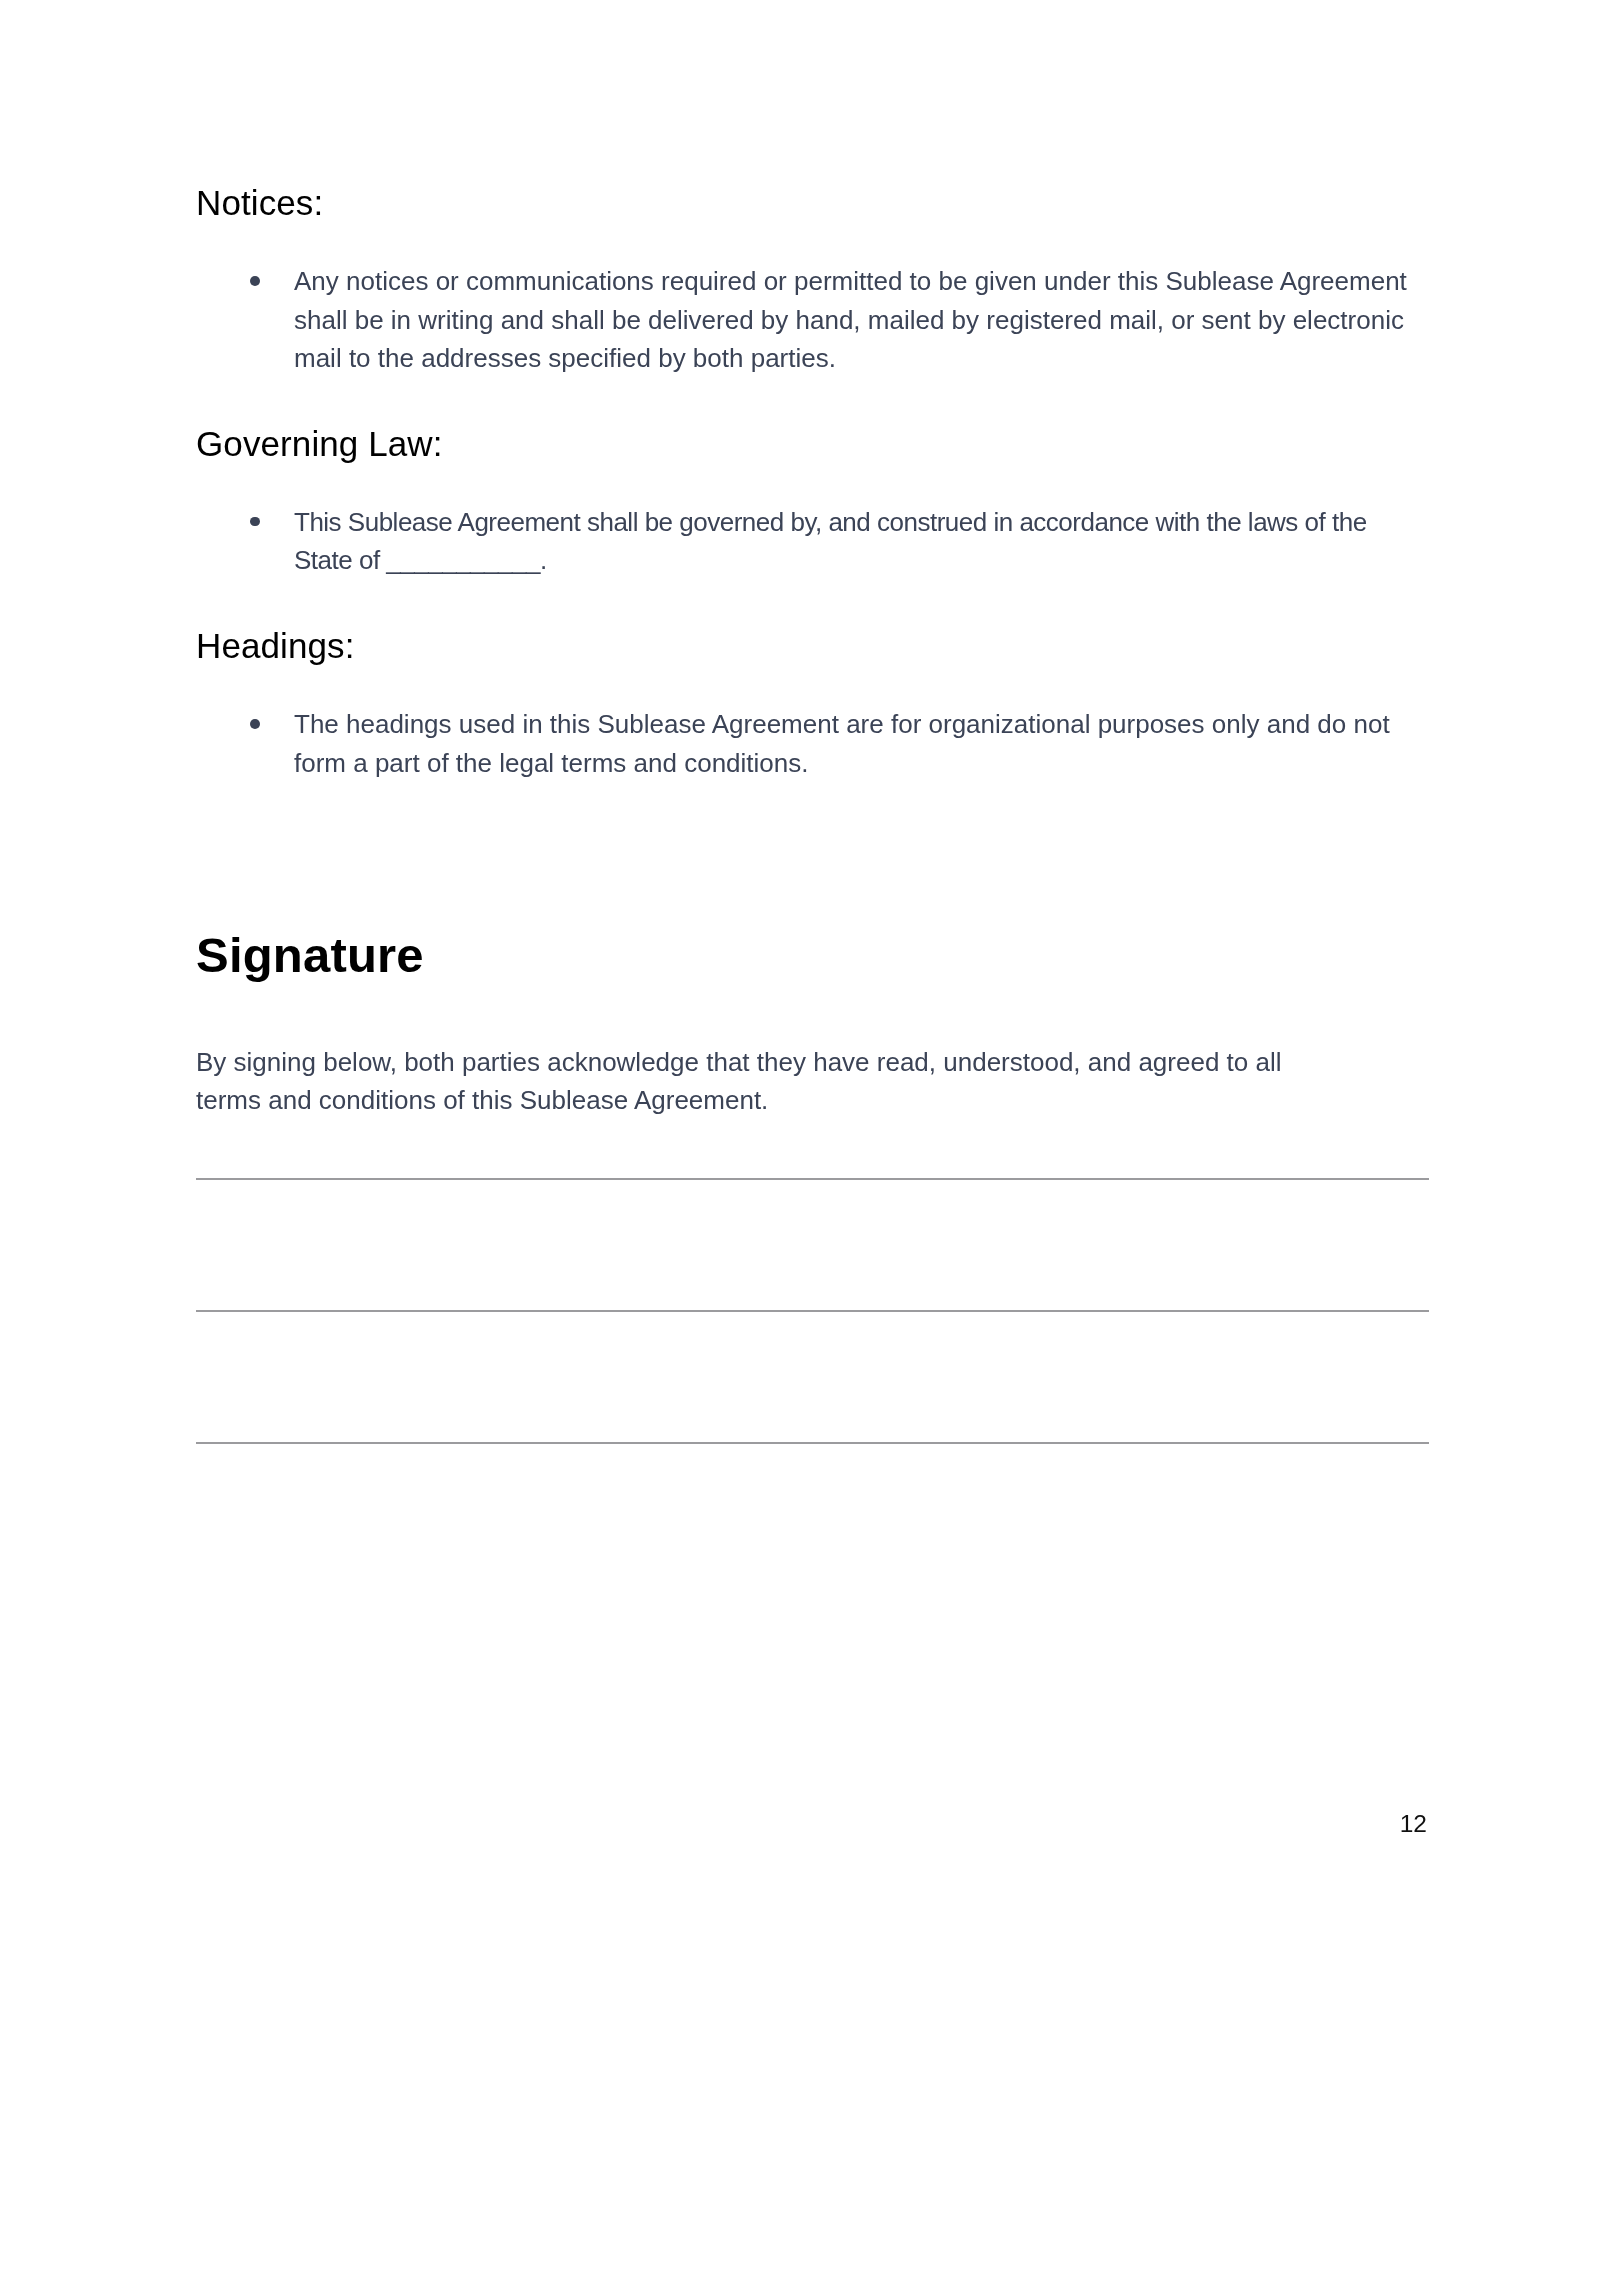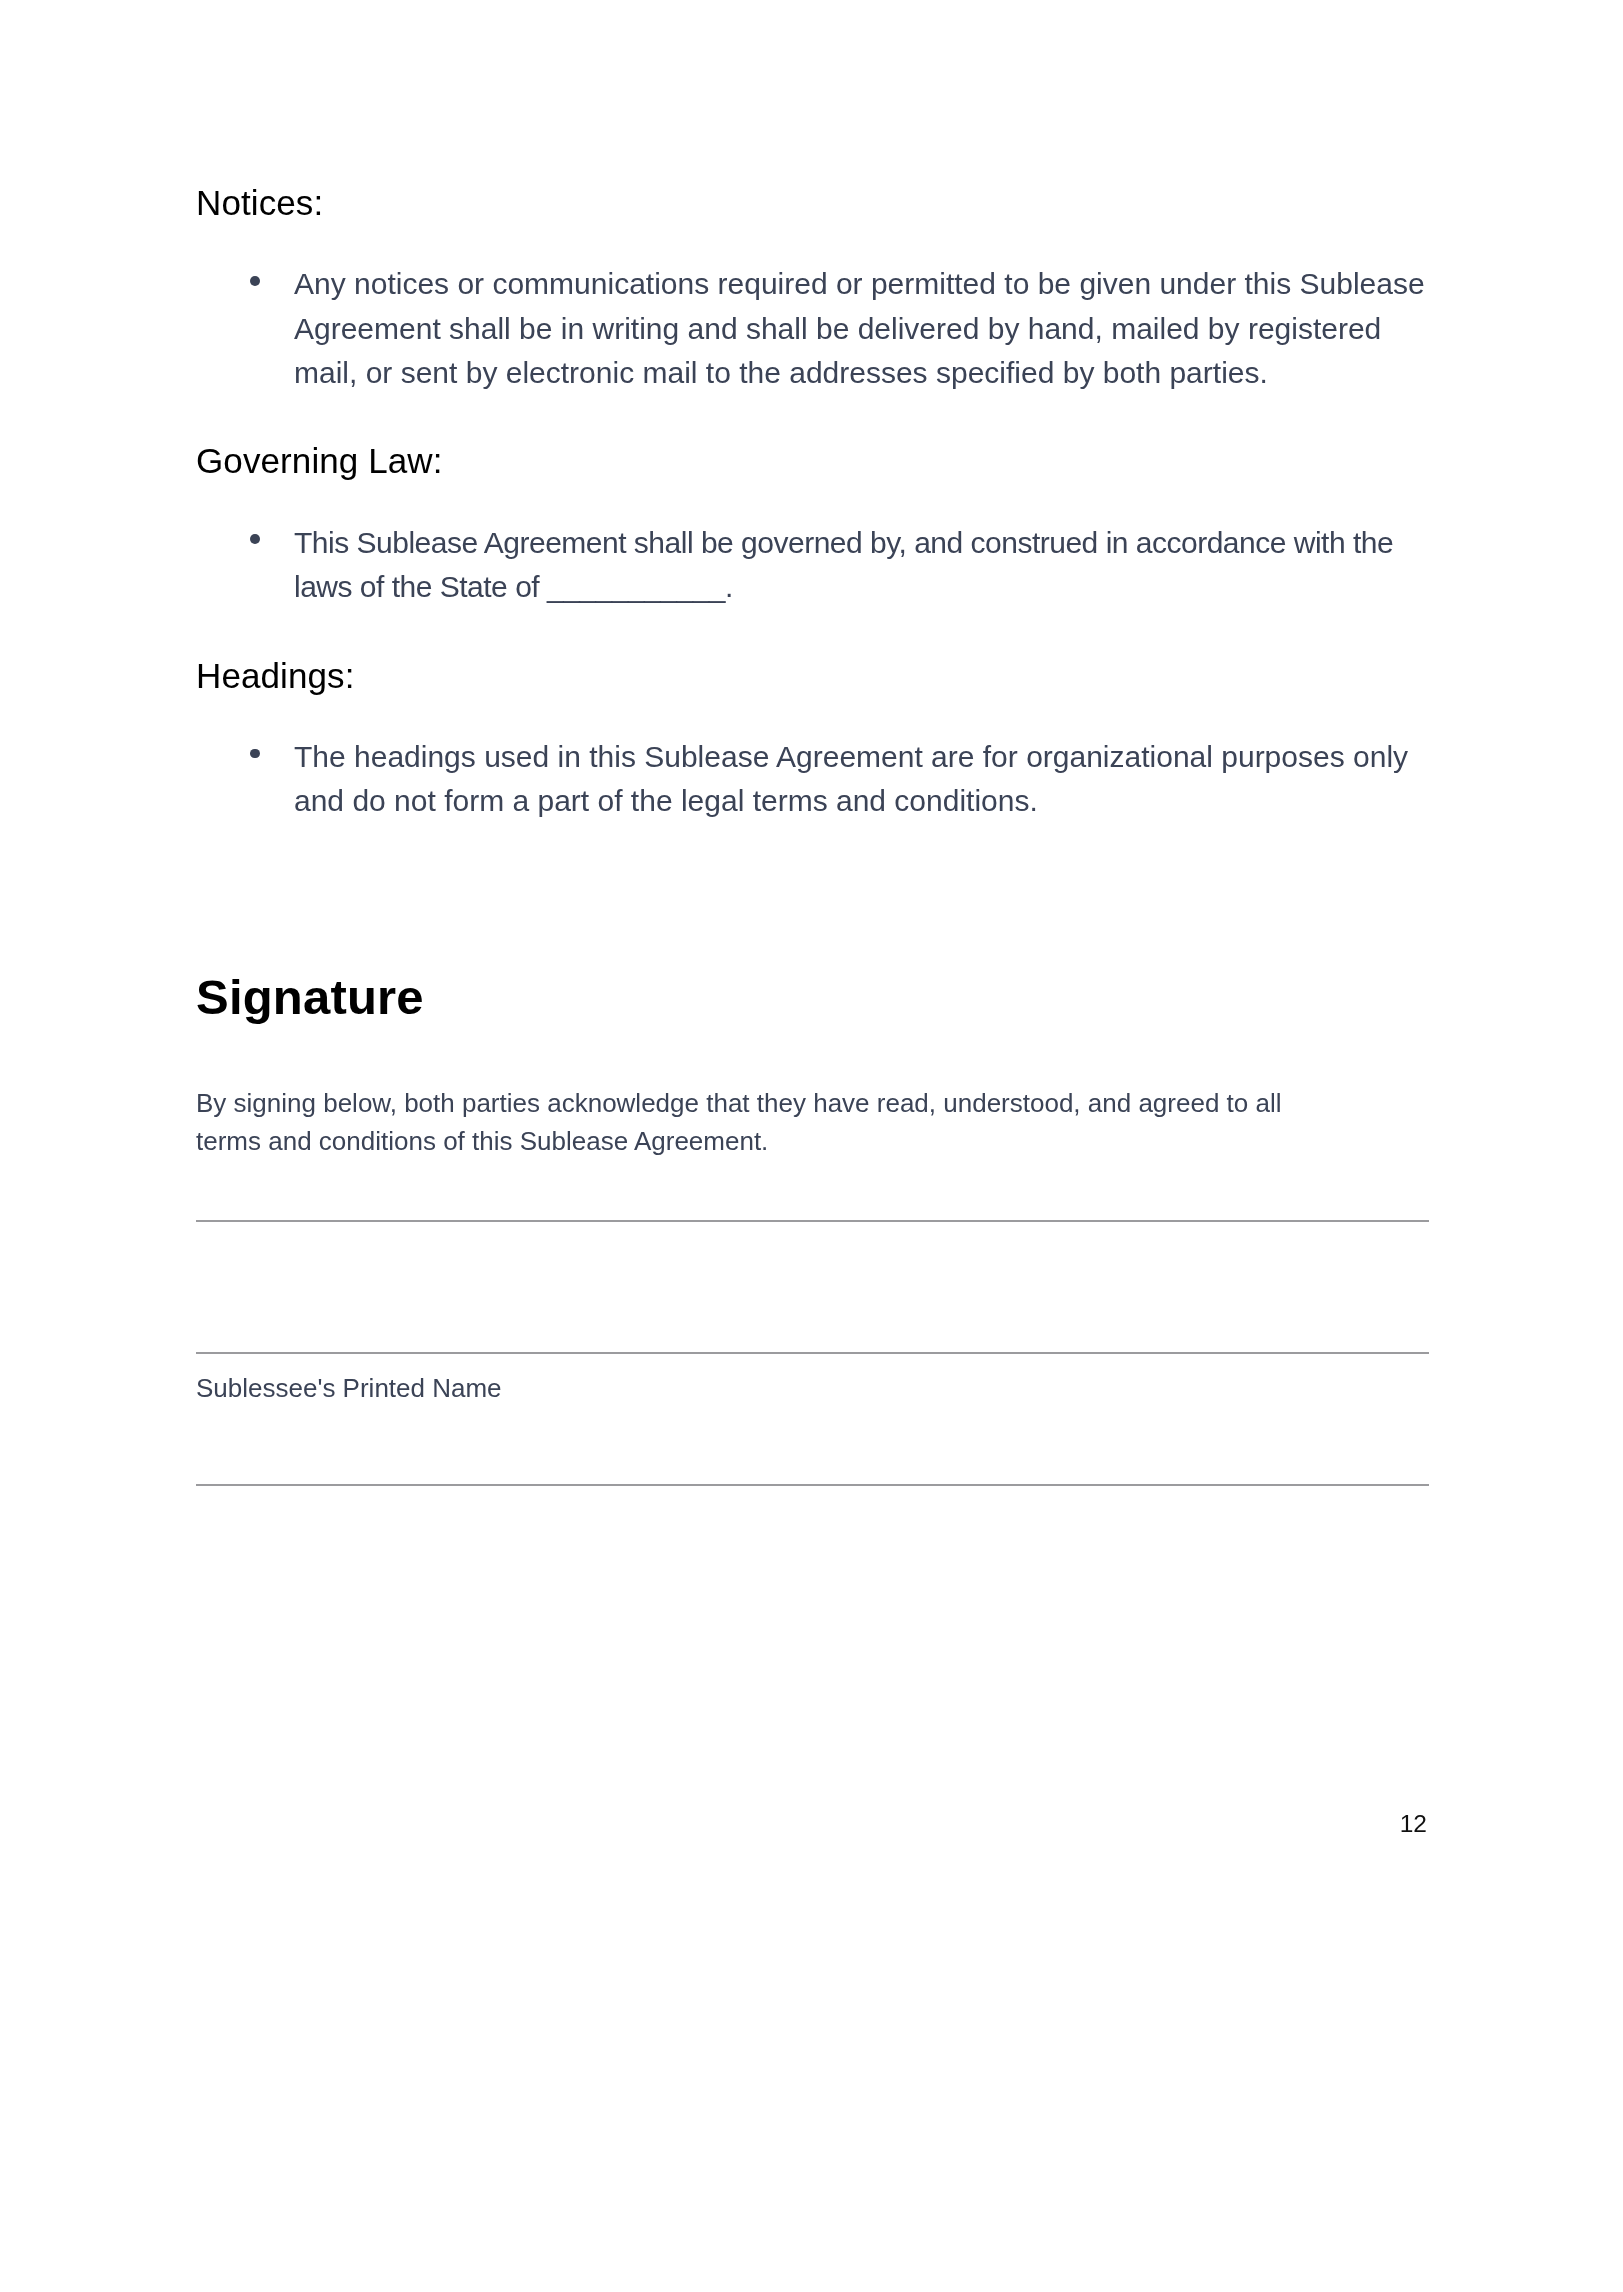--- a/index.html
+++ b/index.html
@@ -54,21 +54,21 @@
   
   .bullet-list {
     list-style: none;
     margin: 0;
     padding: 0;
   }
 
   .bullet-item {
     position: relative;
     padding-left: 98px;
-    font-size: 30px;
+    font-size: 26px;
     line-height: 1.48;
     color: #3b4356;
     margin: 0;
   }
 
   .bullet-marker {
     position: absolute;
     left: 54px;
     top: 13.7px;
     width: 9.8px;
@@ -192,21 +192,20 @@
       <div>
 
 
         <div class="sig-row">
           <hr class="sig-rule">
         </div>
 
 
         <div class="sig-row">
           <hr class="sig-rule">
-          <div class="sig-label">Sublessee's Printed Name</div>
         </div>
 
         <div class="sig-row">
           <hr class="sig-rule">
           <div class="sig-label"></div>
         </div>
 
       </div>
     </div>
 

